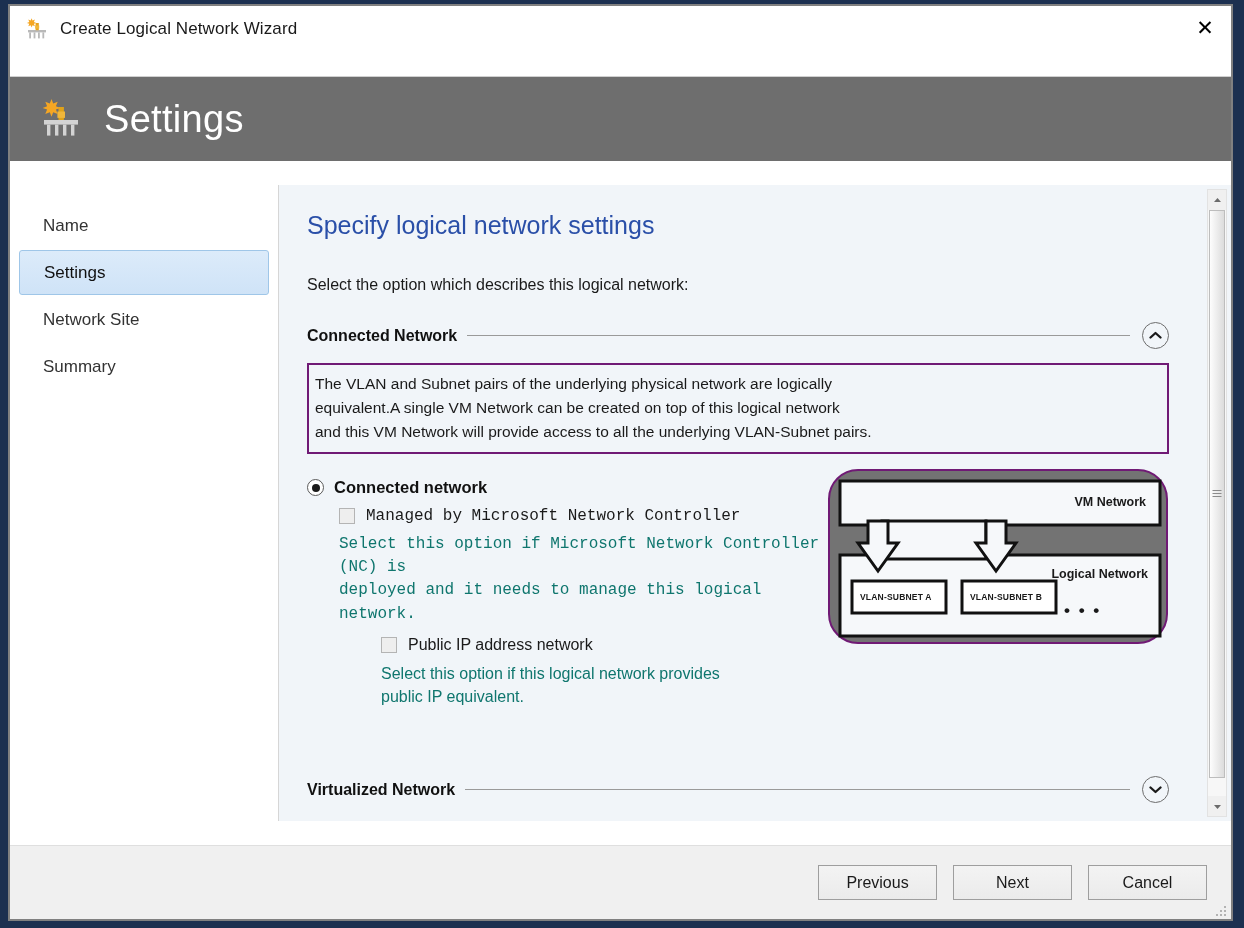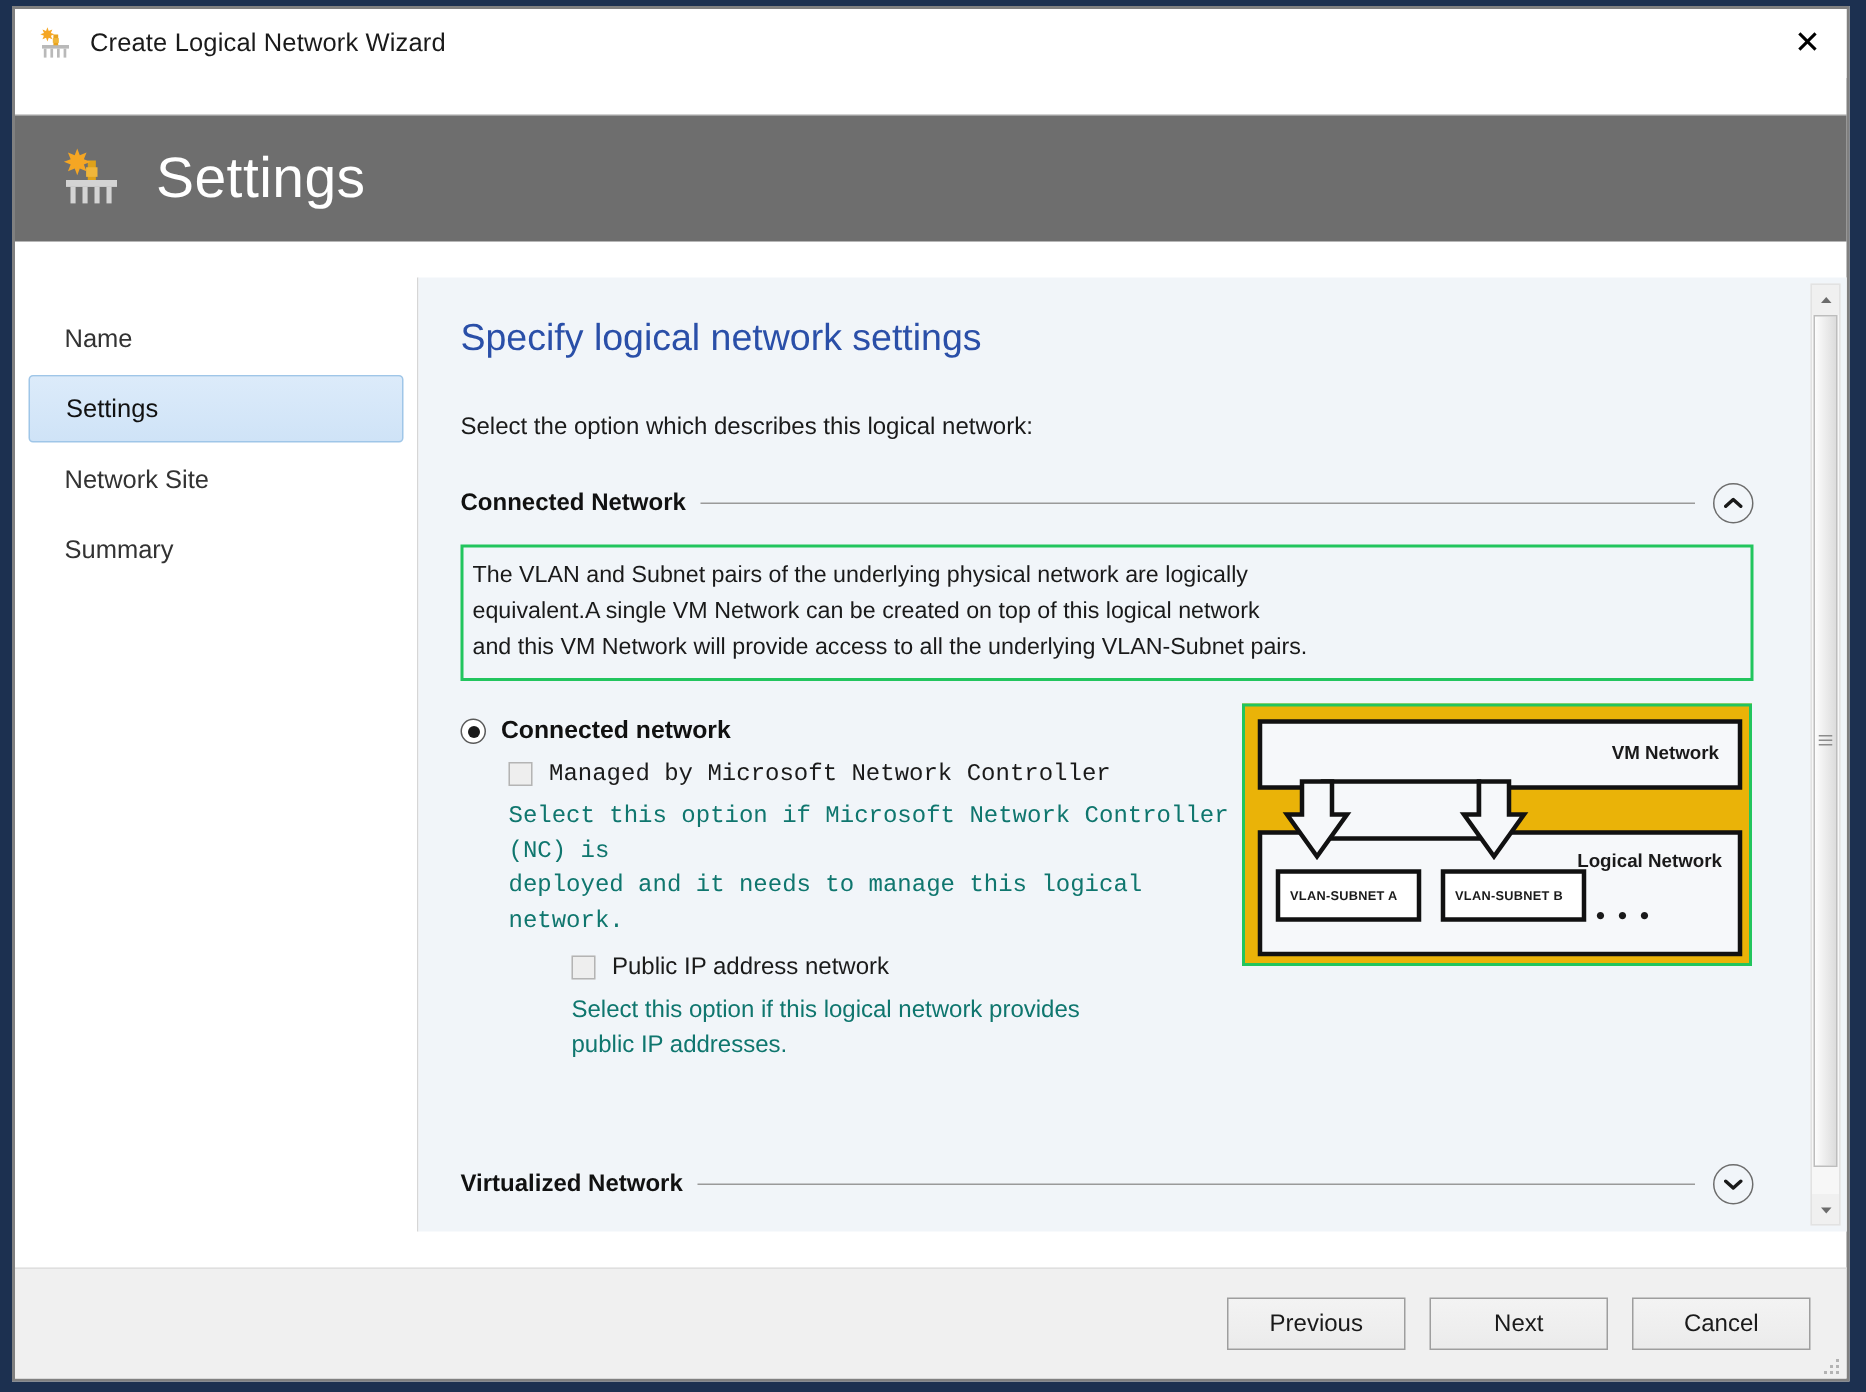--- a/index.html
+++ b/index.html
@@ -181,21 +181,21 @@
     border-radius: 50%;
     background: #f1f5f9;
     display: flex; align-items: center; justify-content: center;
     flex: 0 0 auto;
     cursor: pointer;
   }
   .chev svg { display:block; }
 
   
   .redbox {
-    border: 2px solid #22c55e;
+    border: 2px solid #701a75;
     box-sizing: border-box;
   }
 
   .desc-box {
     width: 862px;
     padding: 7px 8px 8px 6px;
     box-sizing: border-box;
     margin-bottom: 24px;
   }
   .desc-box p {
@@ -267,21 +267,22 @@
 
   
   .diagram-wrap {
     position: absolute;
     left: 521px;
     top: -9px;
     width: 340px;
     height: 175px;
     padding: 6px;
     box-sizing: border-box;
-    background: #eab308;
+    background: #737373;
+    border-radius: 30px;
   }
   .diagram {
     position: relative;
     width: 100%;
     height: 100%;
   }
   .diagram svg { display: block; }
   .dlabel {
     position: absolute;
     font-size: 12.5px;
@@ -479,21 +480,21 @@
               <p class="helptext">deployed and it needs to manage this logical network.</p>
             </div>
 
             <div class="check-row indent2">
               <div class="checkbox"></div>
               <div class="check-label">Public IP address network</div>
             </div>
 
             <div class="indent2">
               <p class="helptext" style="margin-bottom:0;">Select this option if this logical network provides</p>
-              <p class="helptext">public IP addresses.</p>
+              <p class="helptext">public IP equivalent.</p>
             </div>
 
             <div class="diagram-wrap redbox">
               <div class="diagram">
                 <svg width="328" height="163" viewBox="0 0 328 163" xmlns="http://www.w3.org/2000/svg">
 
                   <rect x="4" y="4" width="320" height="44" fill="#f6f8fa" stroke="#111" stroke-width="3"></rect>
 
                   <rect x="4" y="78" width="320" height="81" fill="#f6f8fa" stroke="#111" stroke-width="3"></rect>
 

